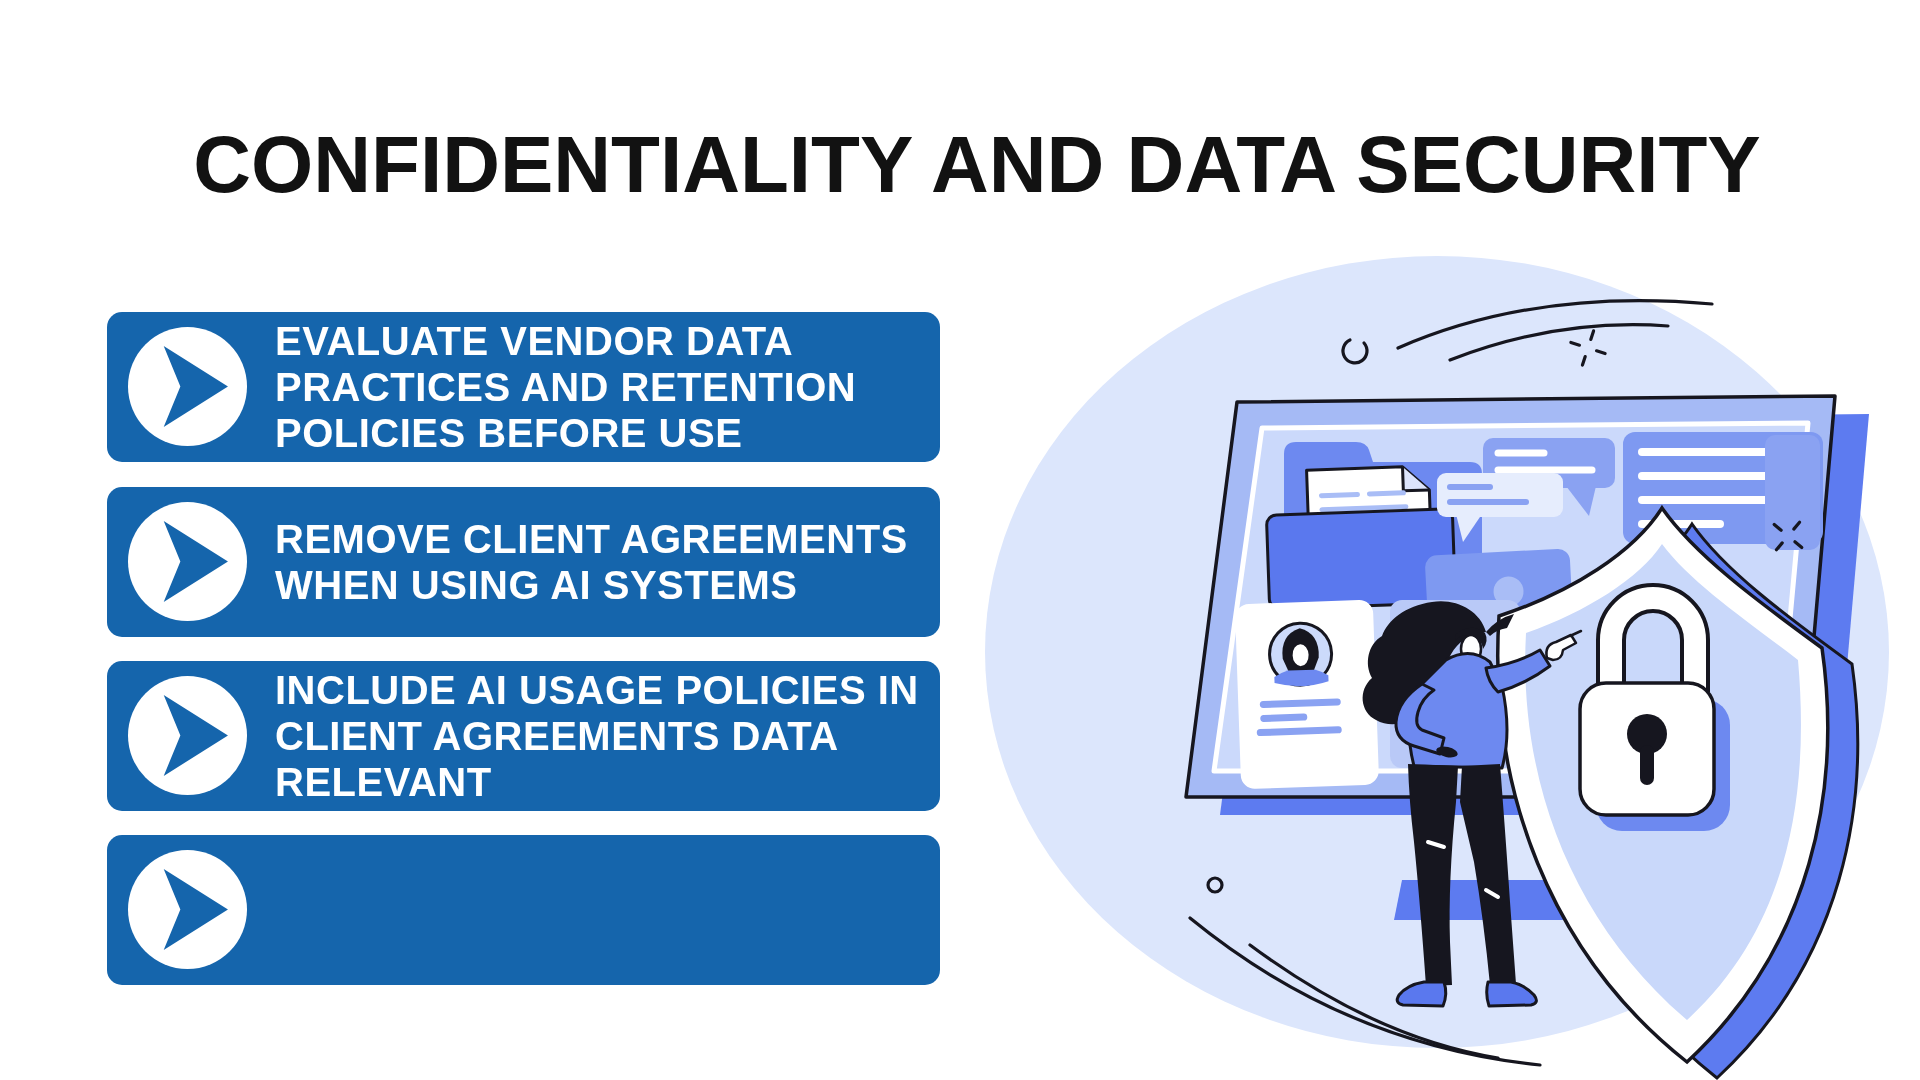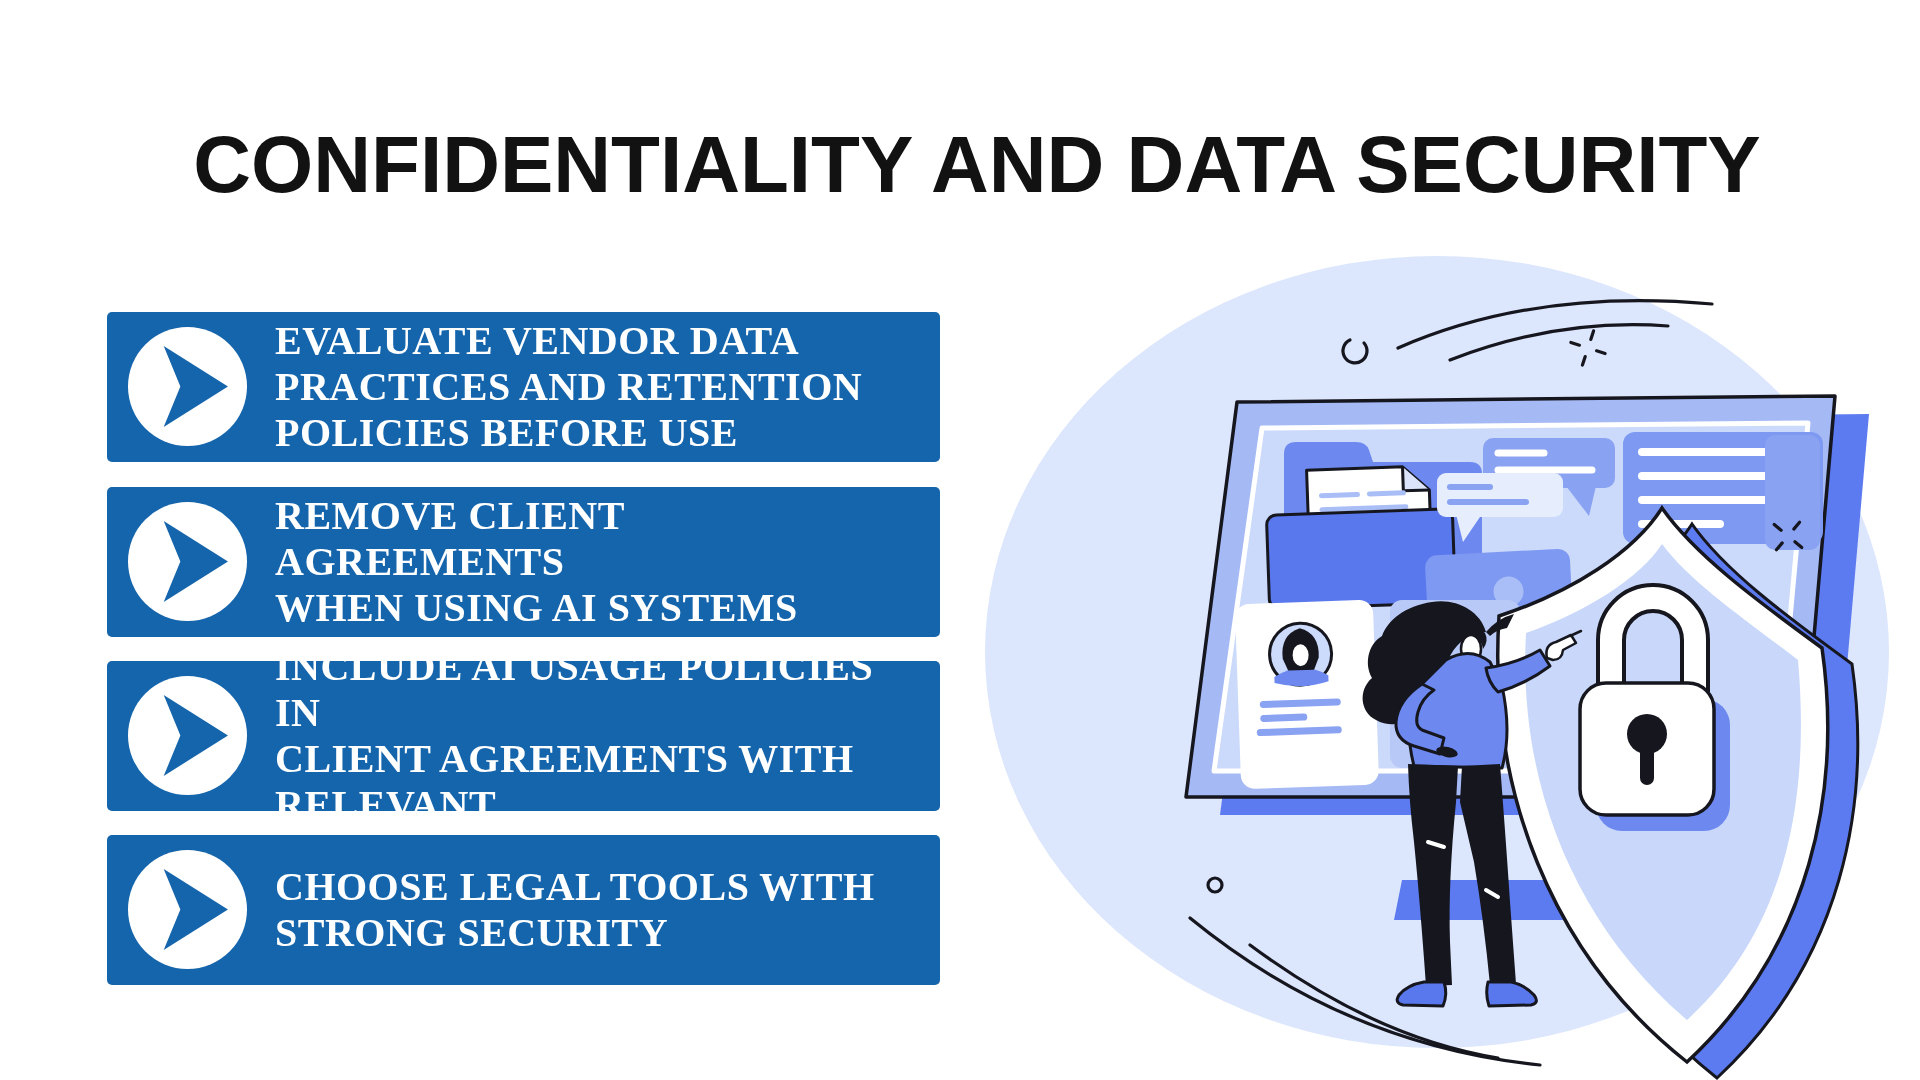--- a/index.html
+++ b/index.html
@@ -11,22 +11,22 @@
     position:absolute;left:0;top:108px;width:1920px;
     text-align:center;font-size:80px;line-height:1.0;
     font-weight:bold;letter-spacing:0px;
     color:var(--title-black,#121212);
     margin:17px;white-space:nowrap;
   }
   .items{position:absolute;left:107px;top:312px;width:833px;}
   .item-box{
     position:absolute;left:0;width:833px;height:150px;
     background:var(--box-blue,#1565ac);
-    border-radius:5px;
-    display:flex;align-items:center;font-family:Liberation Serif, serif;
+    border-radius:15px;
+    display:flex;align-items:center;
   }
   .item-box .badge{
     position:absolute;left:21px;top:15px;width:119px;height:119px;
     background:#ffffff;border-radius:50%;
     display:flex;align-items:center;justify-content:center;
   }
   .item-text{
     margin-left:168px;padding-right:20px;
     color:var(--text-white,#ffffff);
     font-size:40px;line-height:46px;font-weight:bold;
@@ -64,32 +64,30 @@
 WHEN USING AI SYSTEMS</div>
     </div>
 
     <div class="item-box" style="top:349px">
       <span class="badge">
         <svg width="119" height="119" viewBox="0 0 100 100" aria-hidden="true">
           <polygon points="30,16 84,50 30,84 44,50" fill="#1565ac"></polygon>
         </svg>
       </span>
       <div class="item-text">INCLUDE AI USAGE POLICIES IN
-CLIENT AGREEMENTS WITH
+CLIENT AGREEMENTS DATA
 RELEVANT</div>
     </div>
 
     <div class="item-box" style="top:523px">
       <span class="badge">
         <svg width="119" height="119" viewBox="0 0 100 100" aria-hidden="true">
           <polygon points="30,16 84,50 30,84 44,50" fill="#1565ac"></polygon>
         </svg>
       </span>
-      <div class="item-text">CHOOSE LEGAL TOOLS WITH
-STRONG SECURITY</div>
     </div>
   </div>
 
   <svg class="illu" viewBox="0 0 970 840">
 
     <g>
       <ellipse cx="487" cy="412" rx="452" ry="396" fill="#dce6fc"></ellipse>
     </g>
 
     <g fill="none" stroke="#16161f" stroke-width="3.2" stroke-linecap="round">

